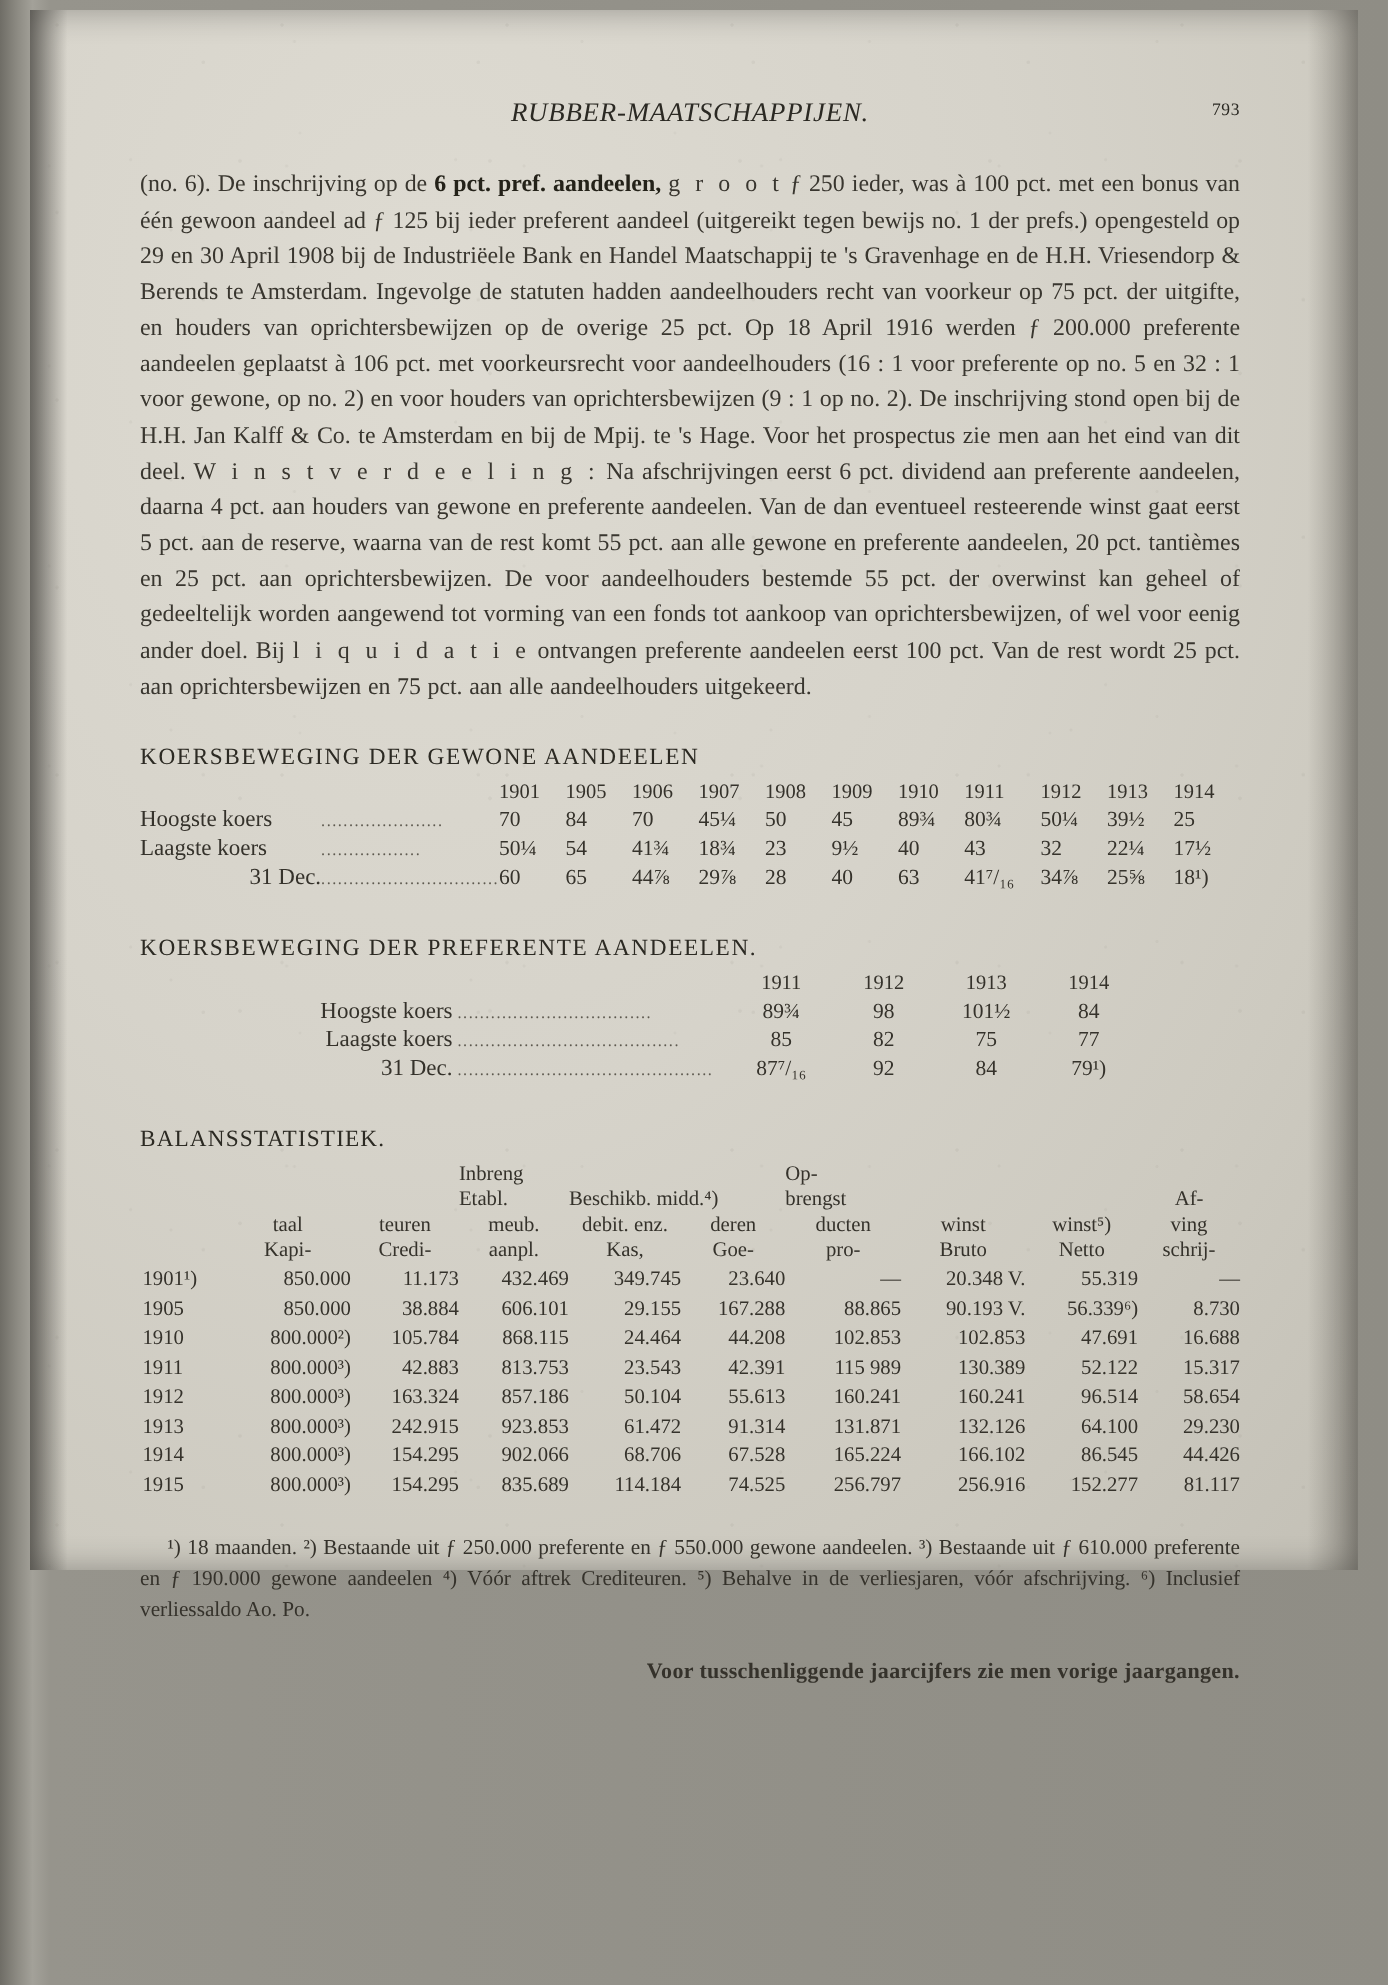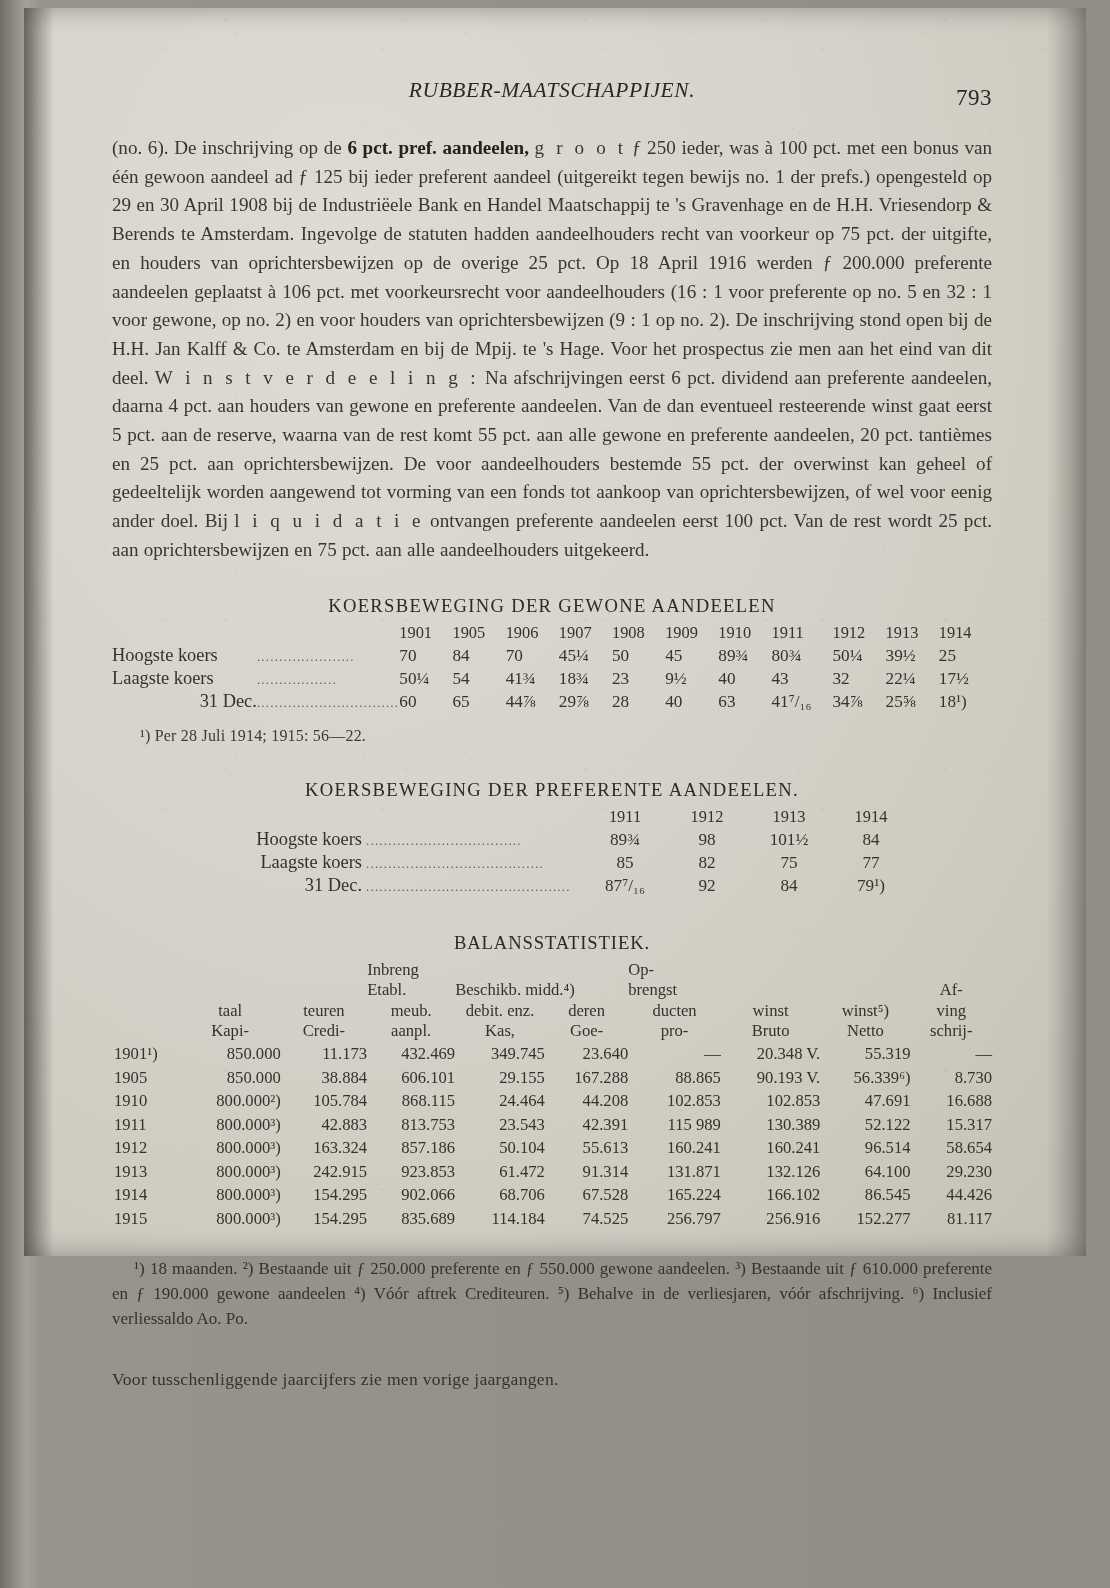--- a/index.html
+++ b/index.html
@@ -78,41 +78,41 @@
   }
   .runhead .title {
     font-style: italic;
     font-size: 21.5px;
     letter-spacing: .6px;
     color: #2b2923;
   }
   .runhead .folio {
     position: absolute;
     right: 0;
-    bottom: 1px;
-    font-size: 23px;
+    bottom: 15px;
+    font-size: 14px;
     letter-spacing: .5px;
   }
 
   
   .para {
     margin-top: 22px;
     font-size: 19.1px;
     line-height: 28.7px;
     text-align: justify;
     text-justify: inter-word;
     color: #39362f;
     word-spacing: .5px;
   }
   .para .b { font-weight: bold; color: #242219; }
   .para .sp { letter-spacing: 3.2px; }
 
   
   .tbl-head {
-    text-align: center;
+    text-align: left;
     font-size: 18.6px;
     letter-spacing: 1.3px;
     margin-top: 30px;
     margin-bottom: 6px;
     color: #2c2a23;
   }
   .tbl-head.balance { letter-spacing: .9px; }
 
   
   table { border-collapse: collapse; }
@@ -195,25 +195,26 @@
 
   .fnotes {
     margin-top: 26px;
     font-size: 17px;
     line-height: 25px;
     text-align: justify;
     color: #35322b;
   }
   .fnotes .in { display: inline-block; width: 22px; }
   .closing {
-    margin-top: 38px;
-    text-align: left;
+    margin-top: 26px;
+    text-align: right;
     font-size: 17.6px;
     letter-spacing: .3px;
     color: #35322b;
+    font-weight: bold;
   }
   
   .edge-right {
     position: absolute;
     right: 0; top: 0; bottom: 0; width: 40px;
     background: linear-gradient(270deg, rgba(55,52,46,.38), rgba(55,52,46,0));
     pointer-events: none;
   }
 </style>
 </head>
@@ -298,21 +299,20 @@
           <td class="num c">40</td>
           <td class="num c">63</td>
           <td class="num c-wide">41⁷/₁₆</td>
           <td class="num c">34⅞</td>
           <td class="num c">25⅝</td>
           <td class="num c">18¹)</td>
         </tr>
       </tbody>
         </table>
 
-      <div class="footnote-sm">¹) Per 28 Juli 1914; 1915: 56—22.</div>
 
       <div class="tbl-head" style="margin-top:34px;">KOERSBEWEGING DER PREFERENTE AANDEELEN.</div>
 
       <table class="koers pref">
         <tbody>
             <tr>
           <td class="lbl"></td>
           <td class="leader"></td>
           <td class="yr c">1911</td>
           <td class="yr c">1912</td>

